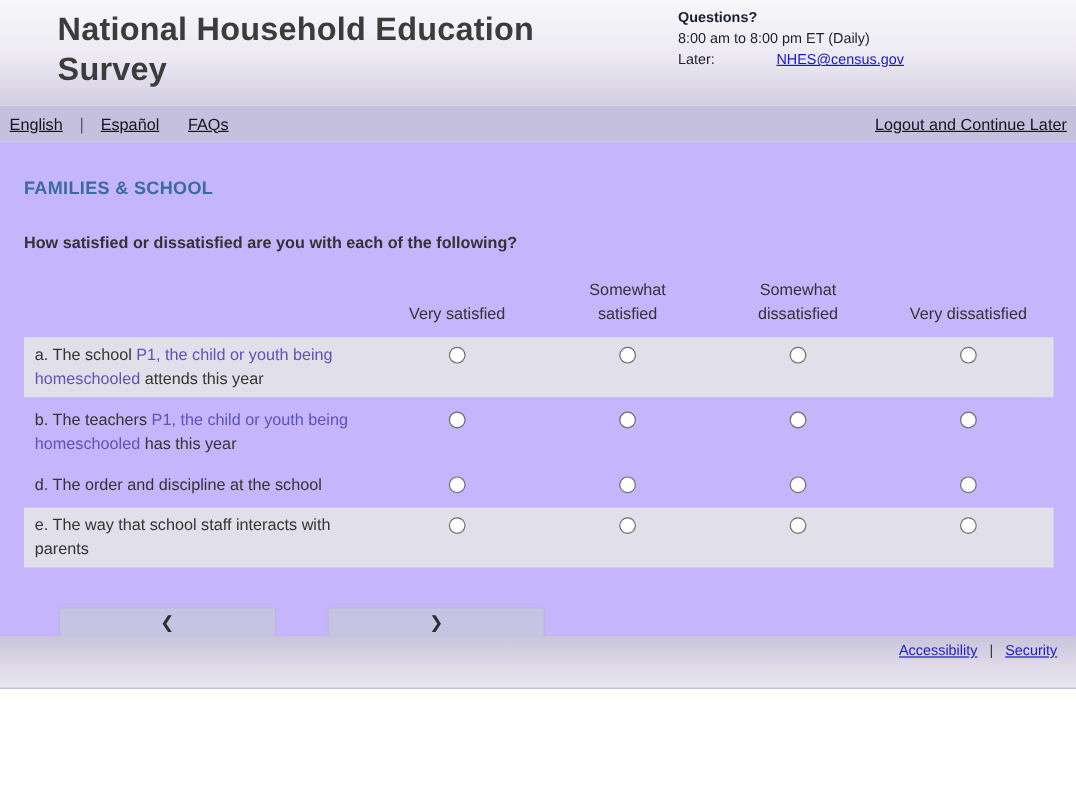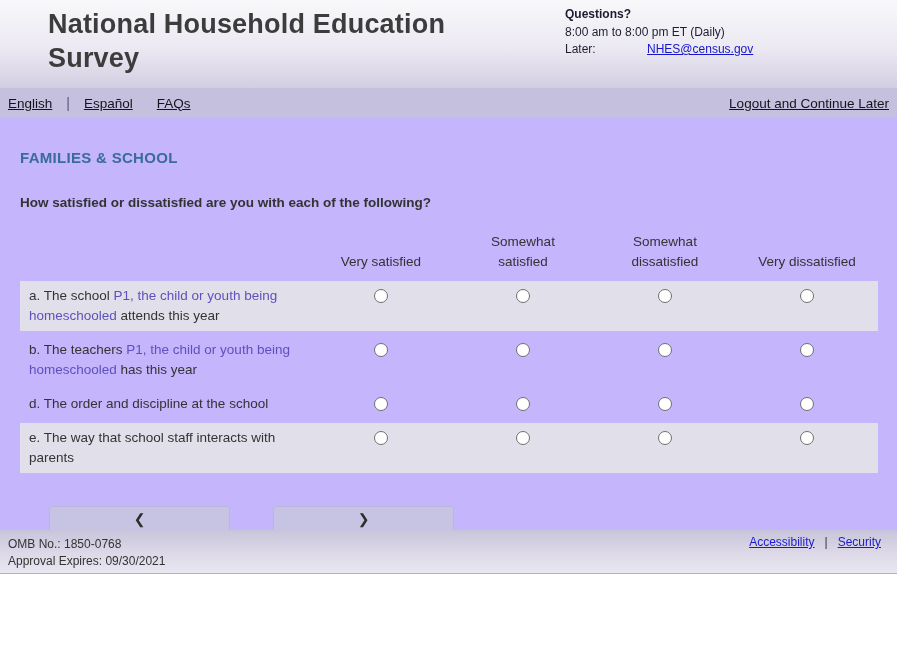--- a/index.html
+++ b/index.html
@@ -249,22 +249,18 @@
       <button class="nav-btn">
           <span>❮</span>
         </button>
       <button class="nav-btn">
           <span>❯</span>
         </button>
     </div>
   </div>
 
   <div class="footer">
-    <div class="omb">
-      <div>OMB No.: 1850-0768</div>
-      <div>Approval Expires: 09/30/2021</div>
-    </div>
     <div class="footer-links">
       <a href="#">Accessibility</a><span class="sep">|</span><a href="#">Security</a>
     </div>
   </div>
 
 </div>
 
 </body></html>

